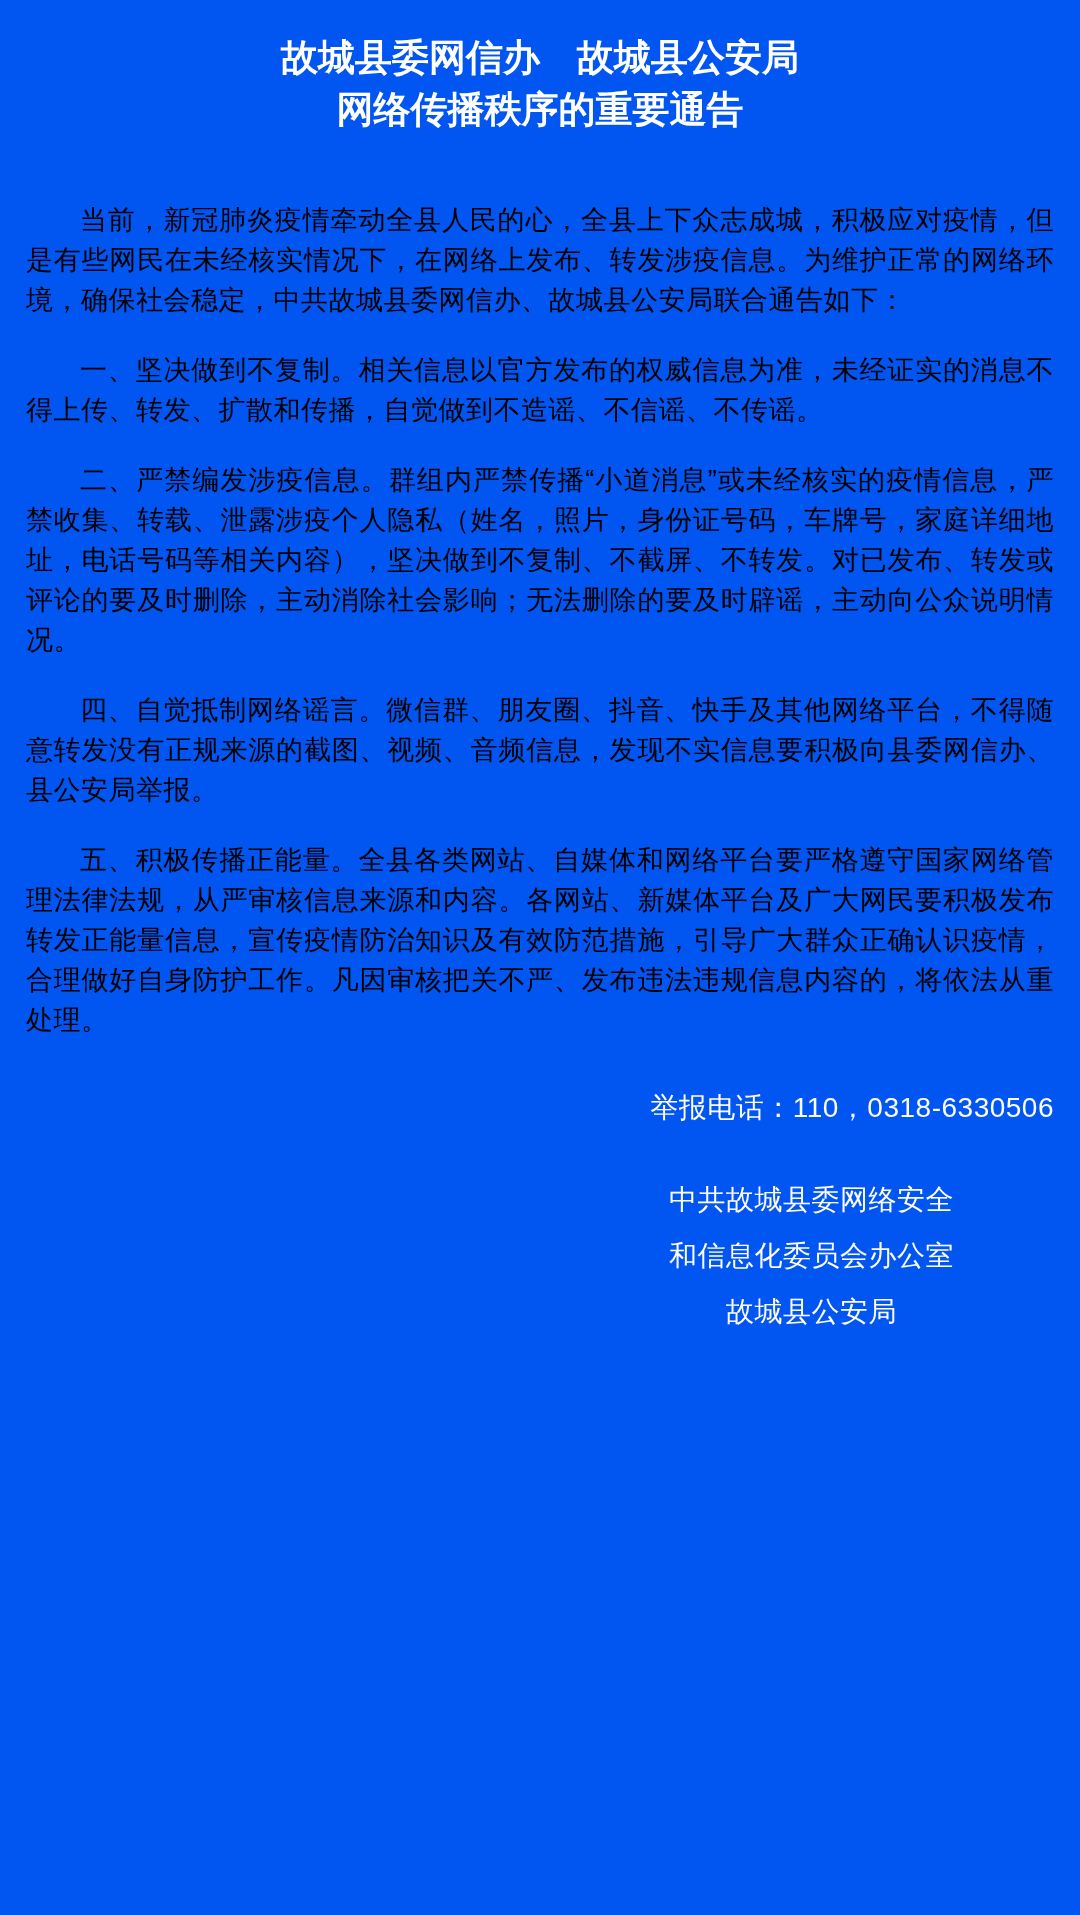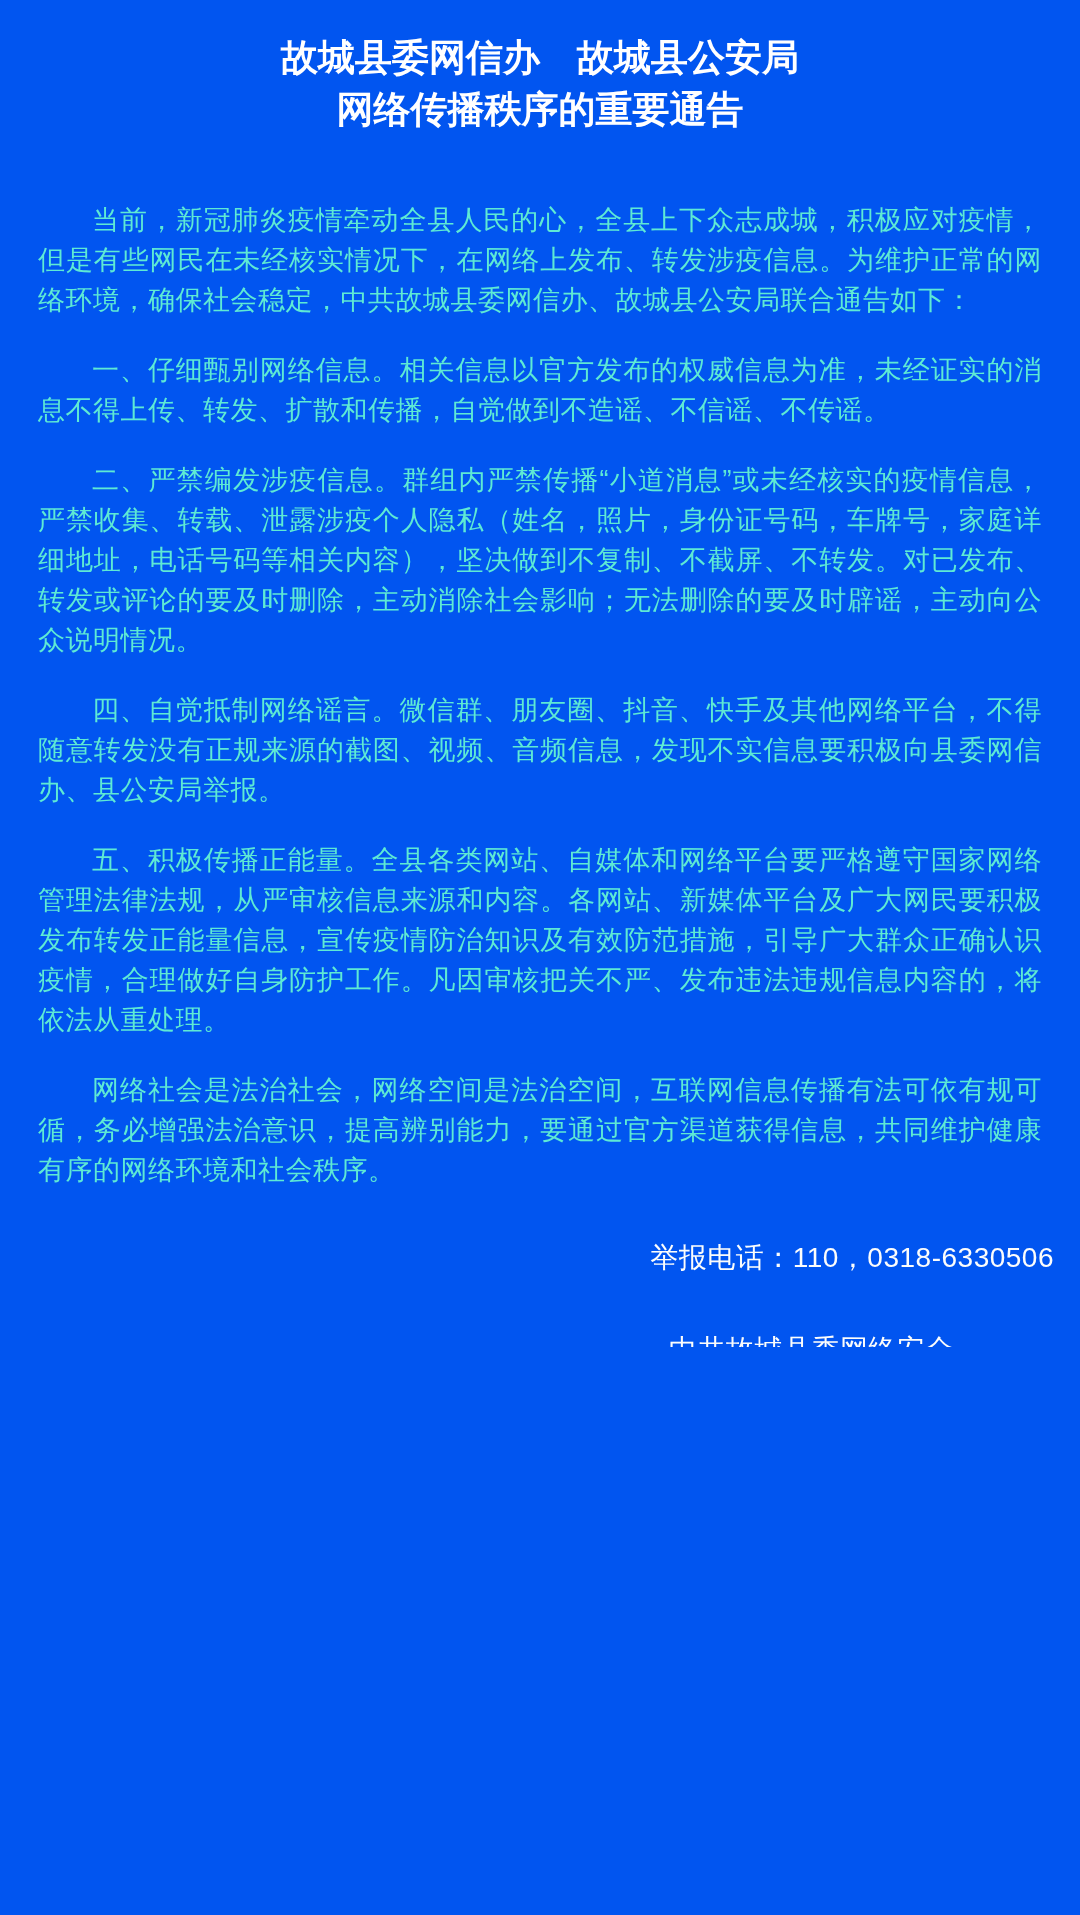--- a/index.html
+++ b/index.html
@@ -23,22 +23,22 @@
     line-height: 52px;
     margin-top: 6px;
   }
   .body-text { margin-top: 64px; }
   .para {
     font-size: 27px;
     line-height: 40px;
     letter-spacing: 0.5px;
     text-indent: 2em;
     text-align: justify;
-    margin: 30px 12px;
-    color: #5eead4;
+    margin: 30px 0;
+    color: #000000;
   }
   .contact { margin-top: 48px; text-align: right; }
   .contact-line {
     font-size: 28px;
     line-height: 40px;
     text-indent: 2em;
     margin: 16px 0;
     letter-spacing: 0.5px;
   }
   .signature {
@@ -55,25 +55,24 @@
 
 <div class="page">
 
   <div class="title">
     <div>故城县委网信办　故城县公安局</div>
     <div>网络传播秩序的重要通告</div>
   </div>
 
   <div class="body-text">
     <p class="para">当前，新冠肺炎疫情牵动全县人民的心，全县上下众志成城，积极应对疫情，但是有些网民在未经核实情况下，在网络上发布、转发涉疫信息。为维护正常的网络环境，确保社会稳定，中共故城县委网信办、故城县公安局联合通告如下：</p>
-    <p class="para">一、仔细甄别网络信息。相关信息以官方发布的权威信息为准，未经证实的消息不得上传、转发、扩散和传播，自觉做到不造谣、不信谣、不传谣。</p>
+    <p class="para">一、坚决做到不复制。相关信息以官方发布的权威信息为准，未经证实的消息不得上传、转发、扩散和传播，自觉做到不造谣、不信谣、不传谣。</p>
     <p class="para">二、严禁编发涉疫信息。群组内严禁传播“小道消息”或未经核实的疫情信息，严禁收集、转载、泄露涉疫个人隐私（姓名，照片，身份证号码，车牌号，家庭详细地址，电话号码等相关内容），坚决做到不复制、不截屏、不转发。对已发布、转发或评论的要及时删除，主动消除社会影响；无法删除的要及时辟谣，主动向公众说明情况。</p>
     <p class="para">四、自觉抵制网络谣言。微信群、朋友圈、抖音、快手及其他网络平台，不得随意转发没有正规来源的截图、视频、音频信息，发现不实信息要积极向县委网信办、县公安局举报。</p>
     <p class="para">五、积极传播正能量。全县各类网站、自媒体和网络平台要严格遵守国家网络管理法律法规，从严审核信息来源和内容。各网站、新媒体平台及广大网民要积极发布转发正能量信息，宣传疫情防治知识及有效防范措施，引导广大群众正确认识疫情，合理做好自身防护工作。凡因审核把关不严、发布违法违规信息内容的，将依法从重处理。</p>
-    <p class="para">网络社会是法治社会，网络空间是法治空间，互联网信息传播有法可依有规可循，务必增强法治意识，提高辨别能力，要通过官方渠道获得信息，共同维护健康有序的网络环境和社会秩序。</p>
   </div>
 
   <div class="contact">
     <p class="contact-line">举报电话：110，0318-6330506</p>
   </div>
 
   <div class="signature">
     <div>中共故城县委网络安全</div>
     <div>和信息化委员会办公室</div>
     <div>故城县公安局</div>

